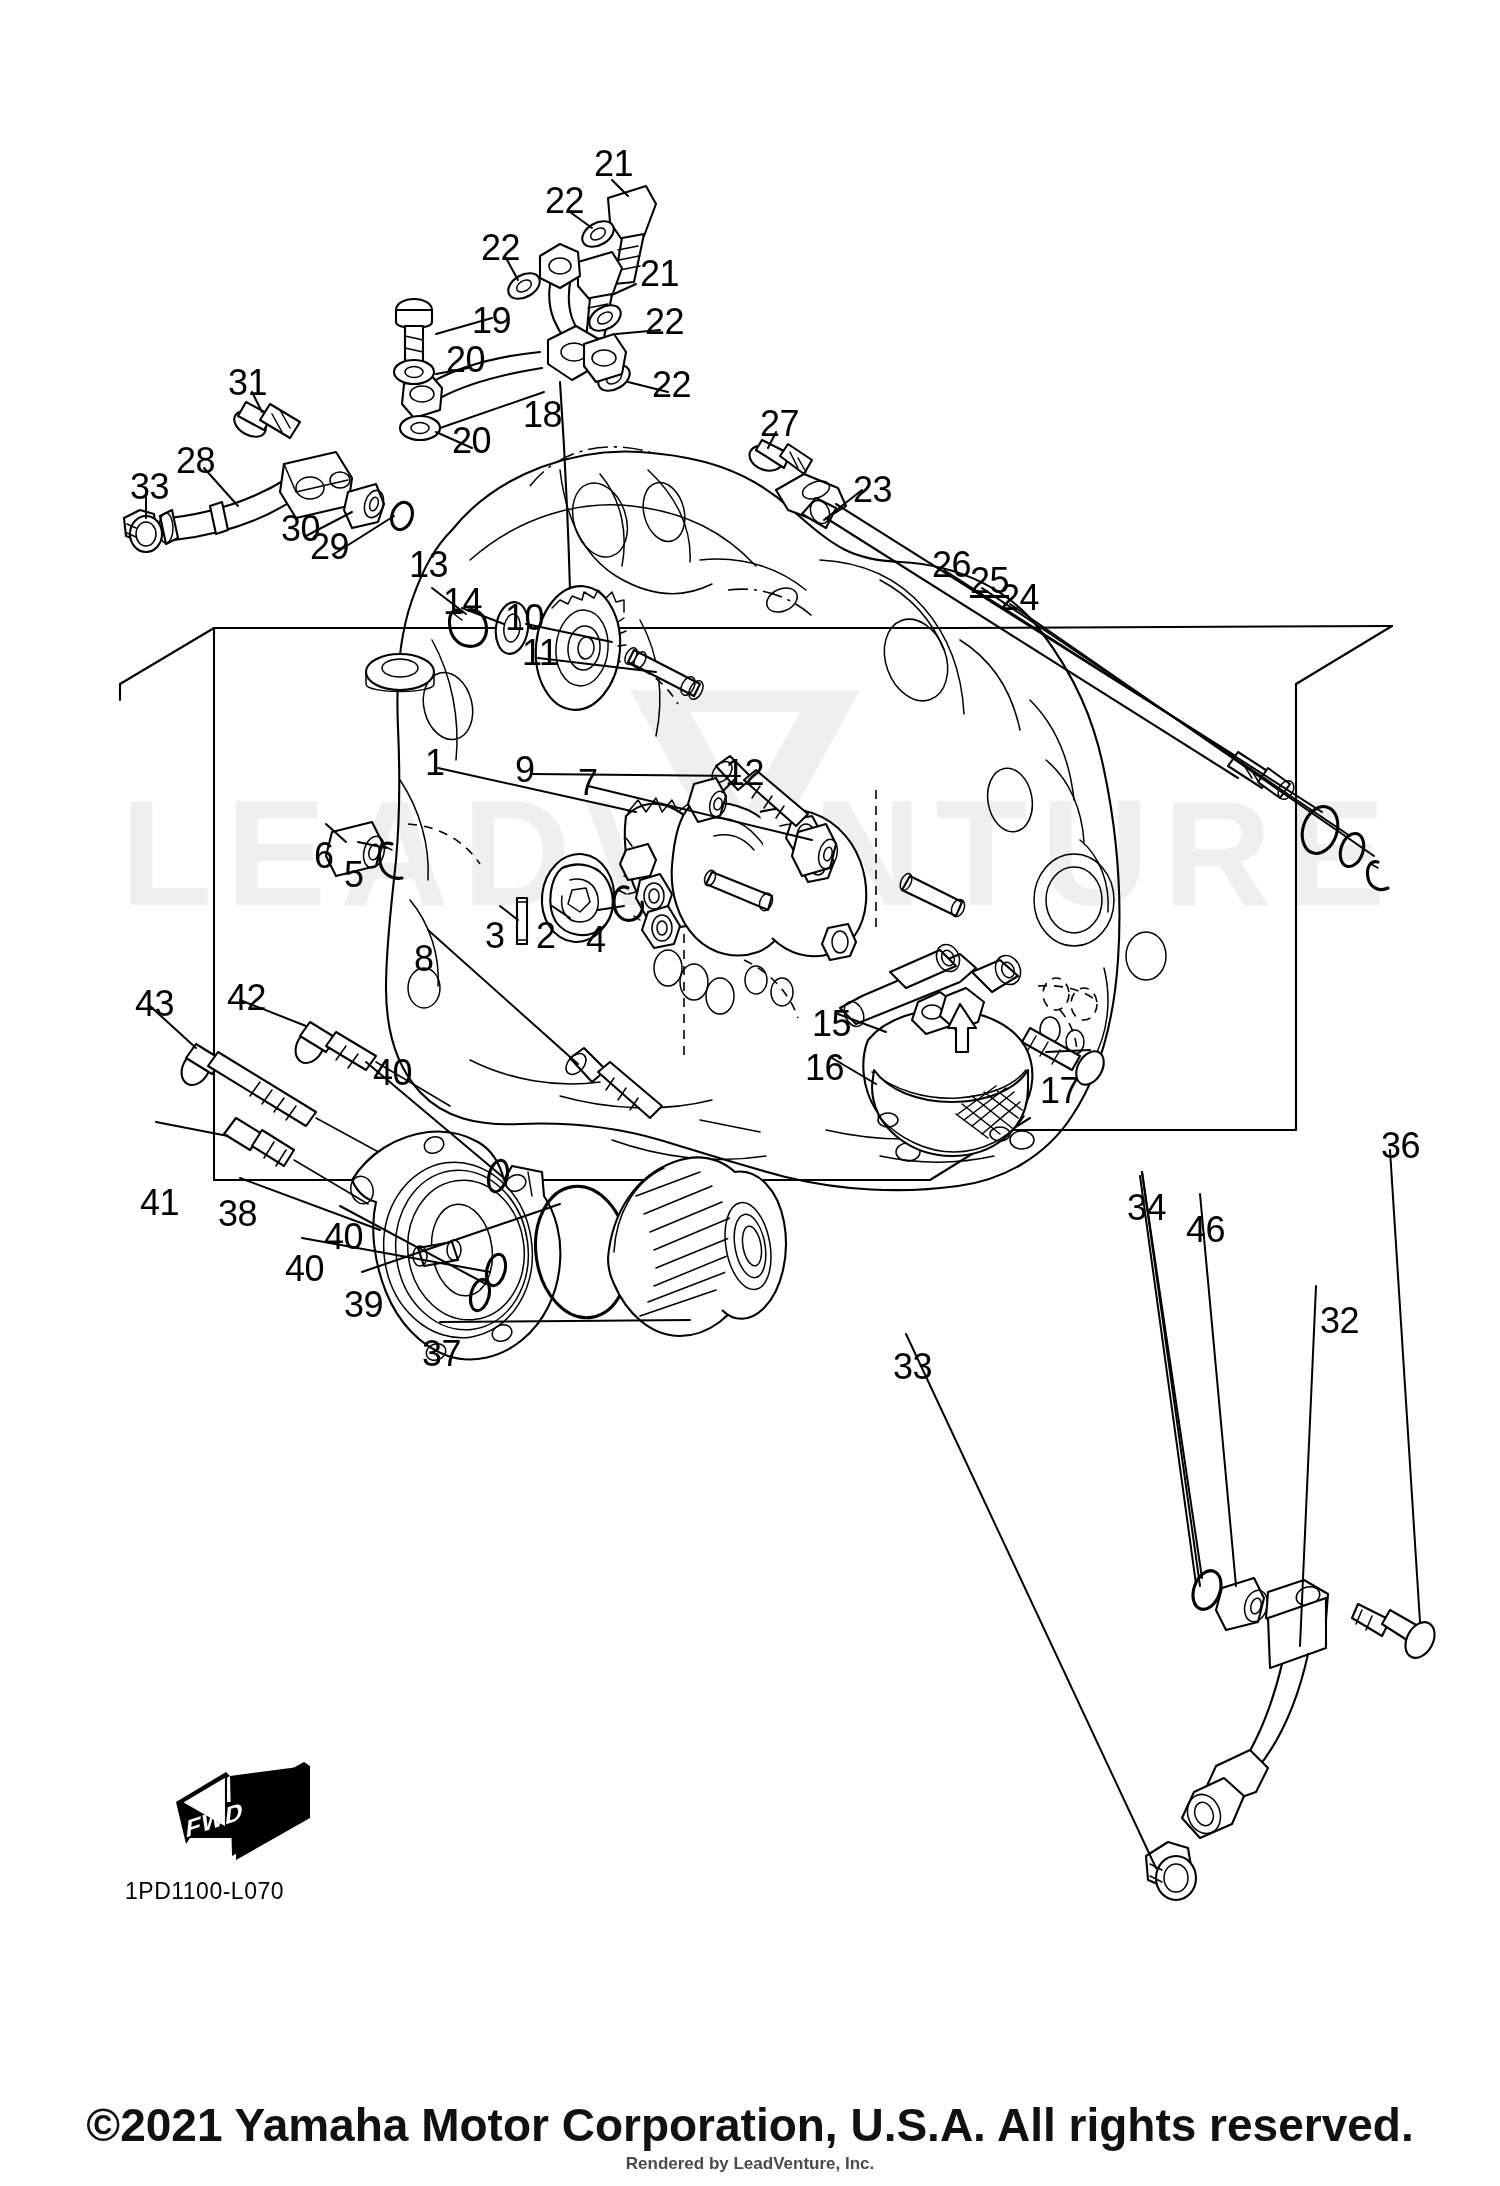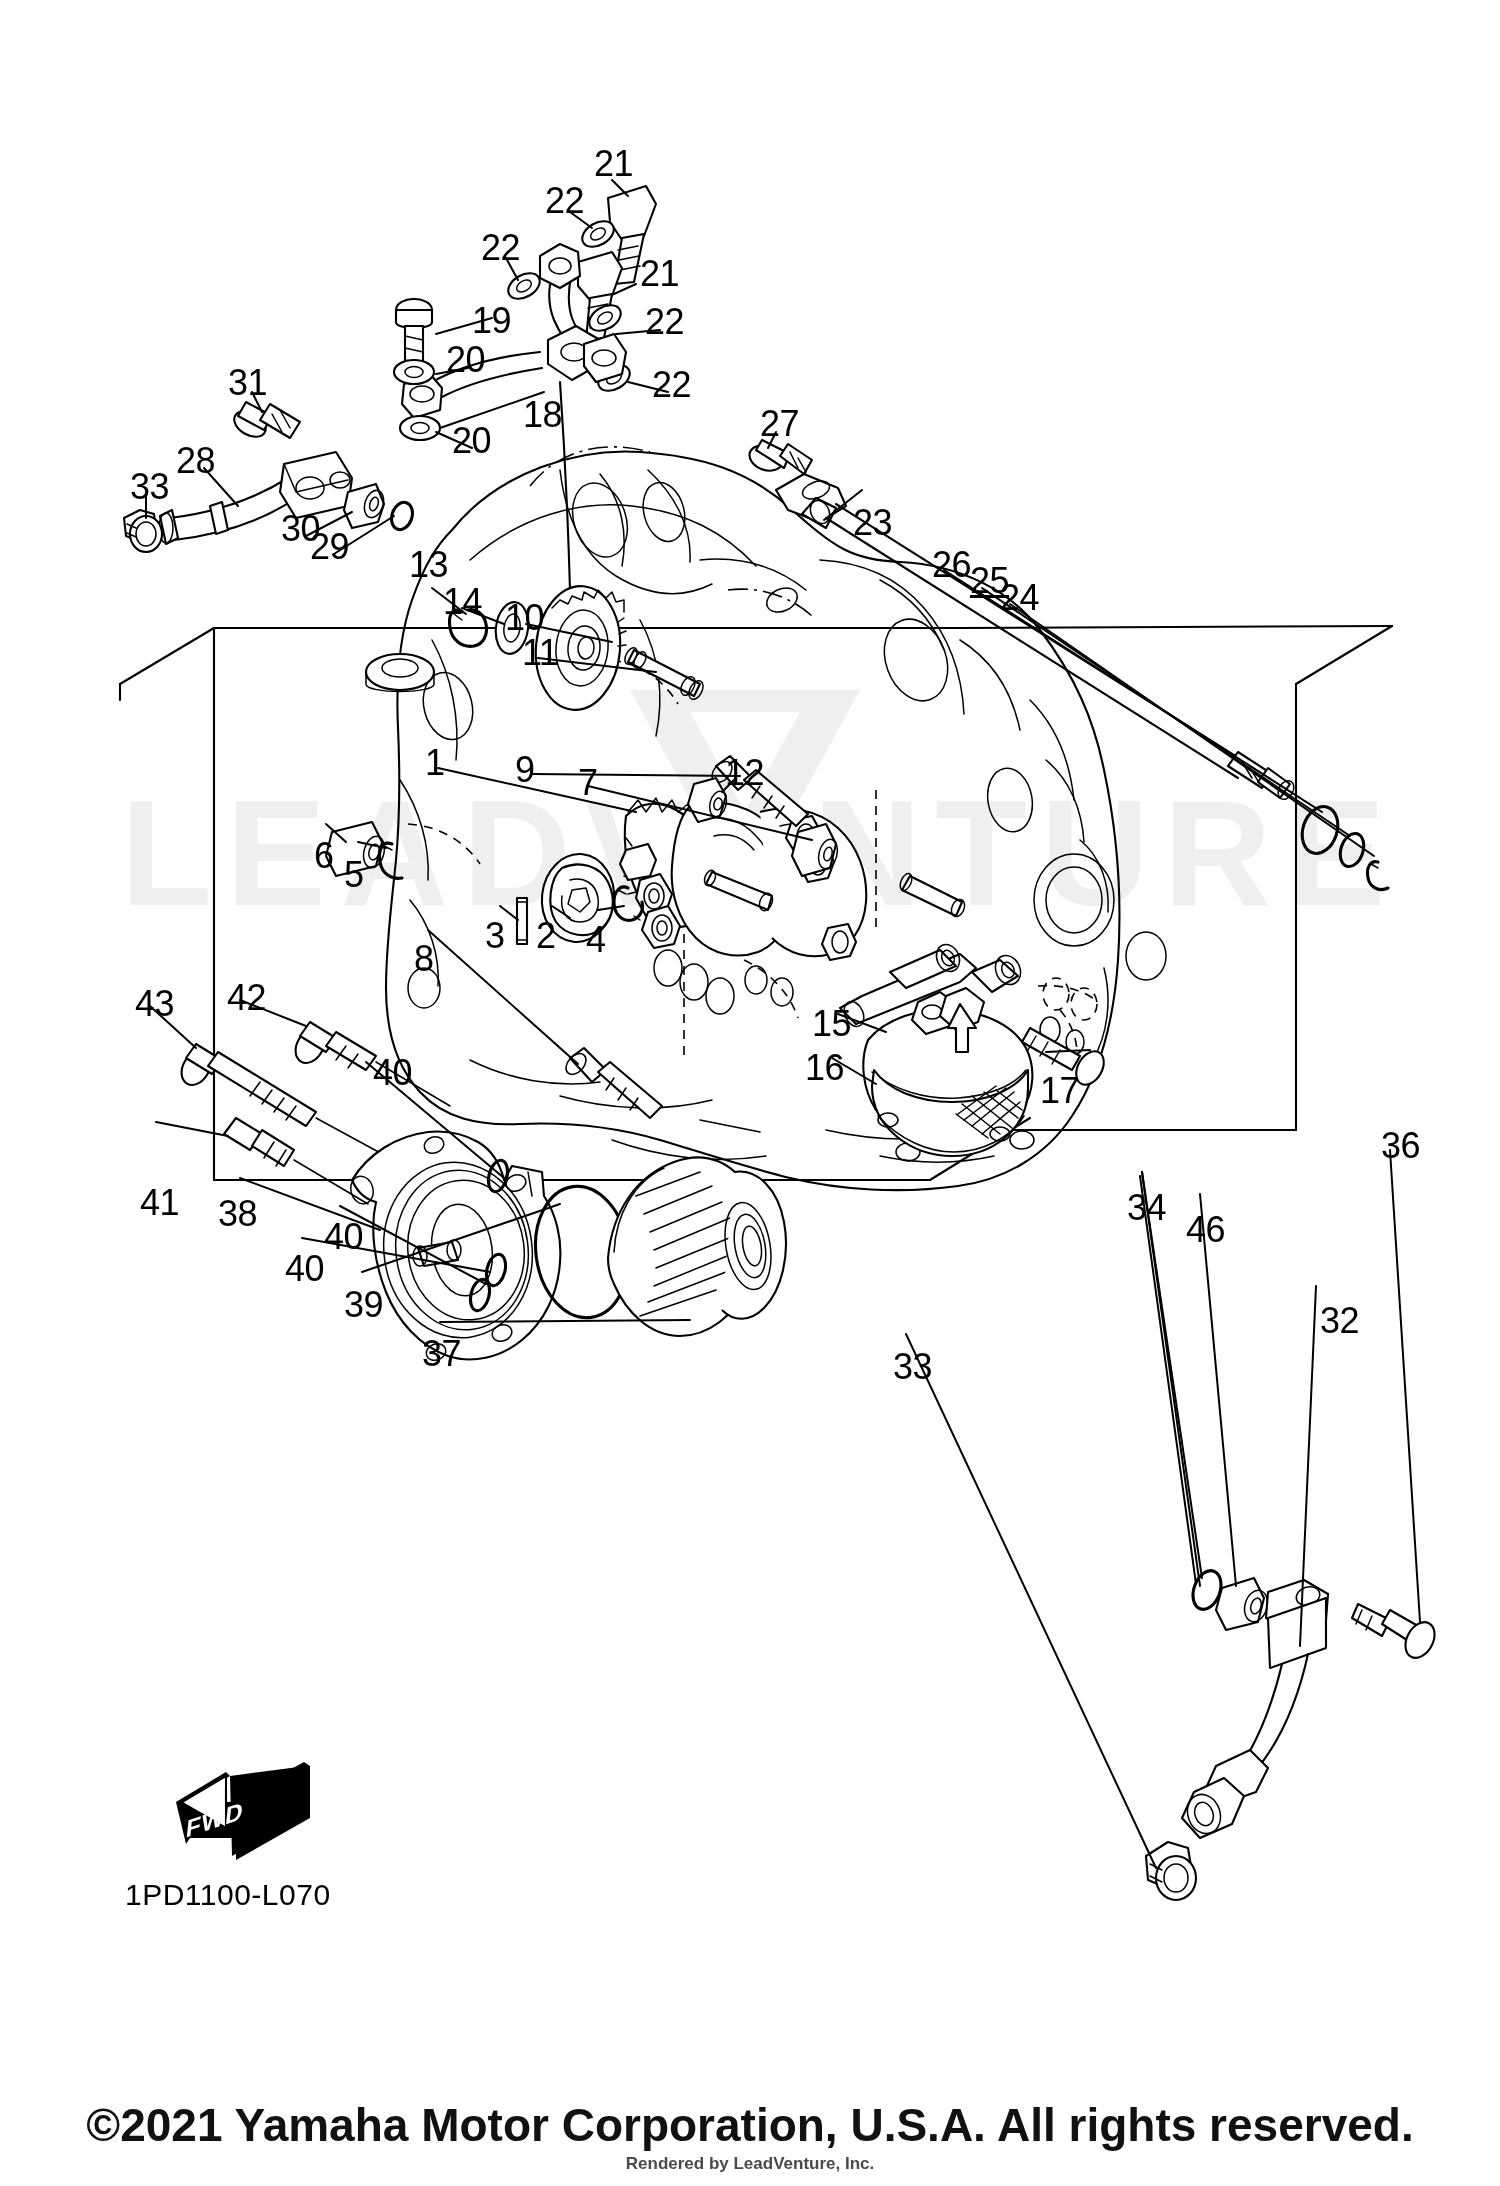--- a/index.html
+++ b/index.html
@@ -35,21 +35,21 @@
     color: #000000;
     line-height: 1;
     white-space: nowrap;
     user-select: none;
   }
   #part-code {
     position: absolute;
     left: 125px;
     top: 1878px;
     font-family: "Liberation Sans", sans-serif;
-    font-size: 30px;
+    font-size: 23px;
     letter-spacing: 0.5px;
     color: #000;
     white-space: nowrap;
   }
   #copyright-line {
     position: absolute;
     left: 0;
     top: 2098px;
     width: 1500px;
     text-align: center;
@@ -678,21 +678,21 @@
       <div class="callout" style="left: 640px; top: 256px;">21</div>
       <div class="callout" style="left: 645px; top: 304px;">22</div>
       <div class="callout" style="left: 472px; top: 303px;">19</div>
       <div class="callout" style="left: 446px; top: 342px;">20</div>
       <div class="callout" style="left: 652px; top: 367px;">22</div>
       <div class="callout" style="left: 228px; top: 365px;">31</div>
       <div class="callout" style="left: 523px; top: 397px;">18</div>
       <div class="callout" style="left: 760px; top: 406px;">27</div>
       <div class="callout" style="left: 452px; top: 423px;">20</div>
       <div class="callout" style="left: 176px; top: 443px;">28</div>
-      <div class="callout" style="left: 853px; top: 472px; margin-top: 33px;">23</div>
+      <div class="callout" style="left: 853px; top: 472px;">23</div>
       <div class="callout" style="left: 130px; top: 469px;">33</div>
       <div class="callout" style="left: 281px; top: 511px; text-align: right;">30</div>
       <div class="callout" style="left: 932px; top: 547px;">26</div>
       <div class="callout" style="left: 970px; top: 563px; text-decoration: underline;">25</div>
       <div class="callout" style="left: 310px; top: 529px;">29</div>
       <div class="callout" style="left: 1000px; top: 580px;">24</div>
       <div class="callout" style="left: 409px; top: 547px;">13</div>
       <div class="callout" style="left: 443px; top: 584px;">14</div>
       <div class="callout" style="left: 505px; top: 600px;">10</div>
       <div class="callout" style="left: 522px; top: 635px;">11</div>

